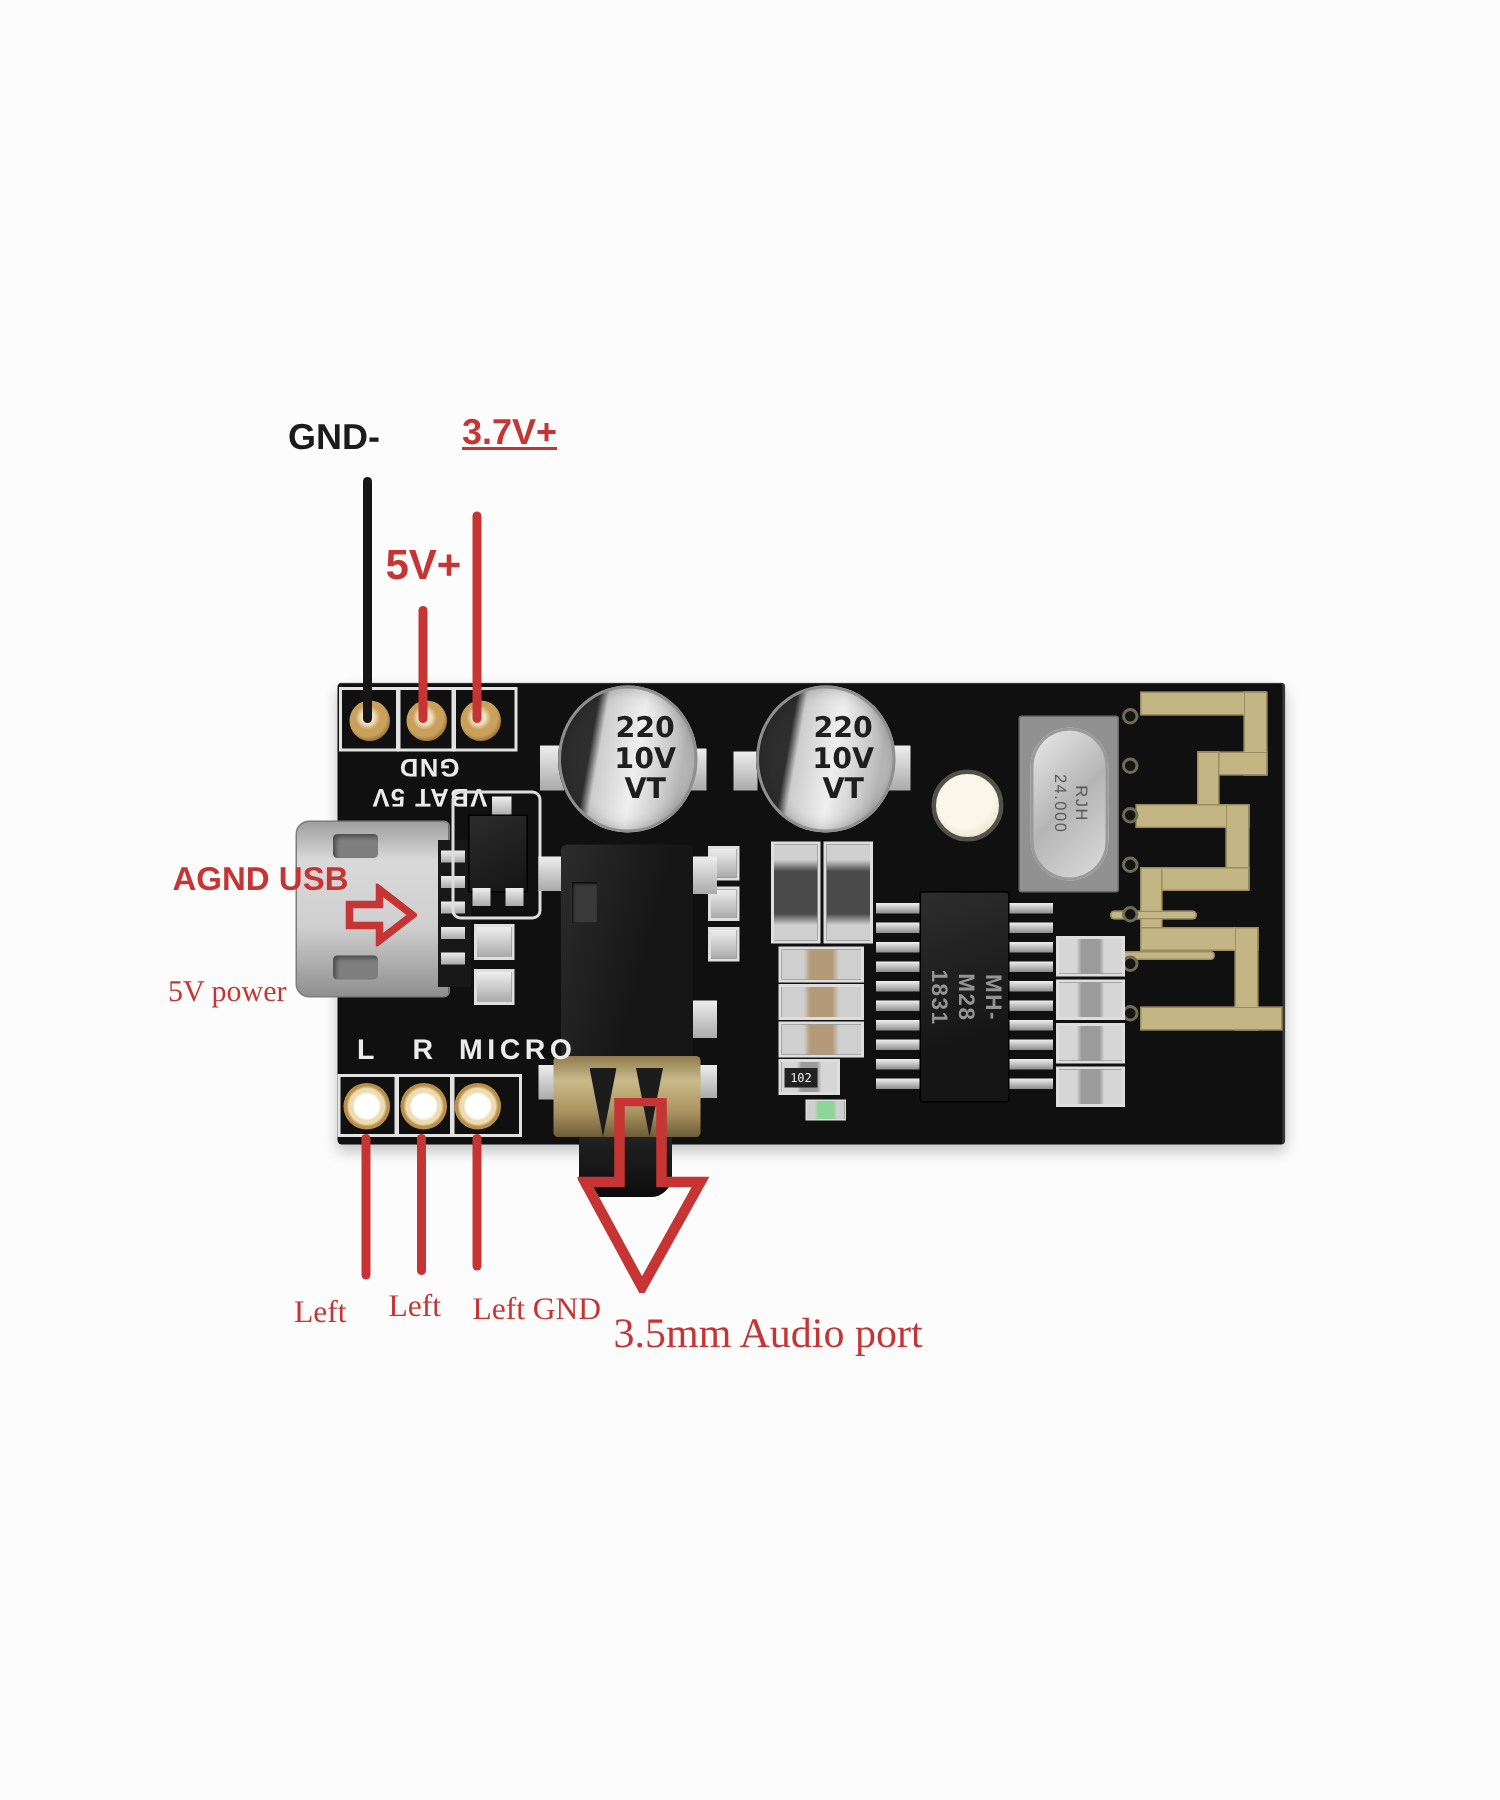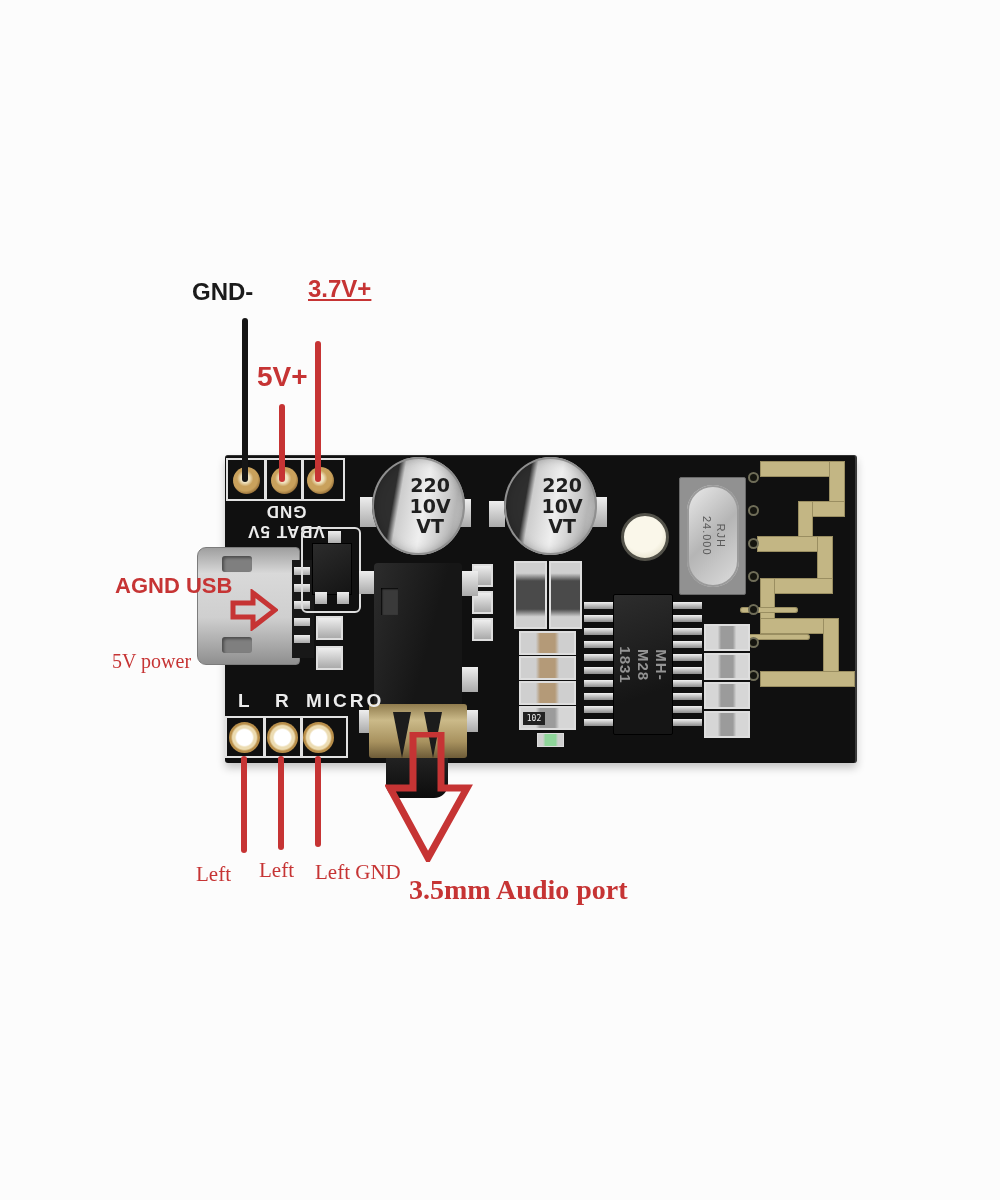--- a/index.html
+++ b/index.html
@@ -168,21 +168,21 @@
 
   <div>
     <div class="smdout silver" style="left:472px;top:564px;width:21px;height:23px;"></div>
     <div class="smdout silver" style="left:472px;top:591px;width:21px;height:23px;"></div>
     <div class="smdout silver" style="left:472px;top:618px;width:21px;height:23px;"></div>
     <div class="smdout smd-dark" style="left:514px;top:561px;width:33px;height:68px;"></div>
     <div class="smdout smd-dark" style="left:549px;top:561px;width:33px;height:68px;"></div>
     <div class="smdout smd-tan" style="left:519px;top:631px;width:57px;height:24px;"></div>
     <div class="smdout smd-tan" style="left:519px;top:656px;width:57px;height:24px;"></div>
     <div class="smdout smd-tan" style="left:519px;top:681px;width:57px;height:24px;"></div>
-    <div class="smdout smd-gray" style="left:519px;top:706px;width:57px;height:24px;">
+    <div class="smdout smd-gray" style="left:519px;top:706px;width:41px;height:24px;">
       <span style="position:absolute;left:2px;top:4px;width:22px;height:13px;background:#222;color:#eee;
             font:8px/13px 'DejaVu Sans Mono',monospace;text-align:center;">102</span>
     </div>
     <div class="abs" style="left:537px;top:733px;width:27px;height:14px;border:1px solid #ddd;
          background:linear-gradient(to right,#cfcfcf 0 20%,#8fd59a 30% 70%,#cfcfcf 80%);"></div>
   </div>
 
   <div>
     <div class="smdout smd-gray" style="left:704px;top:624px;width:46px;height:27px;"></div>
     <div class="smdout smd-gray" style="left:704px;top:653px;width:46px;height:27px;"></div>
@@ -227,21 +227,21 @@
   <div class="wire wred" style="left:315px;top:756px;height:91px;"></div>
 
   <div class="ann" style="left:192px;top:278px;font-size:24px;font-weight:600;">GND-</div>
   <div class="ann red" style="left:308px;top:275px;font-size:24px;font-weight:600;text-decoration:underline;">3.7V+</div>
   <div class="ann red" style="left:257px;top:361px;font-size:28px;font-weight:600;">5V+</div>
   <div class="ann red" style="left:115px;top:573px;font-size:22px;font-weight:bold;">AGND USB</div>
   <div class="ann red serif" style="left:112px;top:650px;font-size:20px;">5V power</div>
   <div class="ann red serif" style="left:196px;top:862px;font-size:21px;">Left</div>
   <div class="ann red serif" style="left:259px;top:858px;font-size:21px;">Left</div>
   <div class="ann red serif" style="left:315px;top:860px;font-size:21px;">Left GND</div>
-  <div class="ann red serif" style="left:409px;top:874px;font-size:28px;font-weight:bold;">3.5mm Audio port</div>
+  <div class="ann red serif" style="left:409px;top:874px;font-size:28px;">3.5mm Audio port</div>
 
   <svg class="abs" style="left:230px;top:589px;" width="48" height="42" viewBox="0 0 48 42">
     <polygon points="3,14 23,14 23,4 45,21 23,38 23,28 3,28" fill="none" stroke="#c63434" stroke-width="5" stroke-linejoin="miter"></polygon>
   </svg>
   <svg class="abs" style="left:385px;top:732px;" width="88" height="130" viewBox="0 0 88 130">
     <polygon points="28,2 56,2 56,56 82,56 43,126 5,56 28,56" fill="none" stroke="#c63434" stroke-width="7" stroke-linejoin="miter"></polygon>
   </svg>
 
 </div>
 

